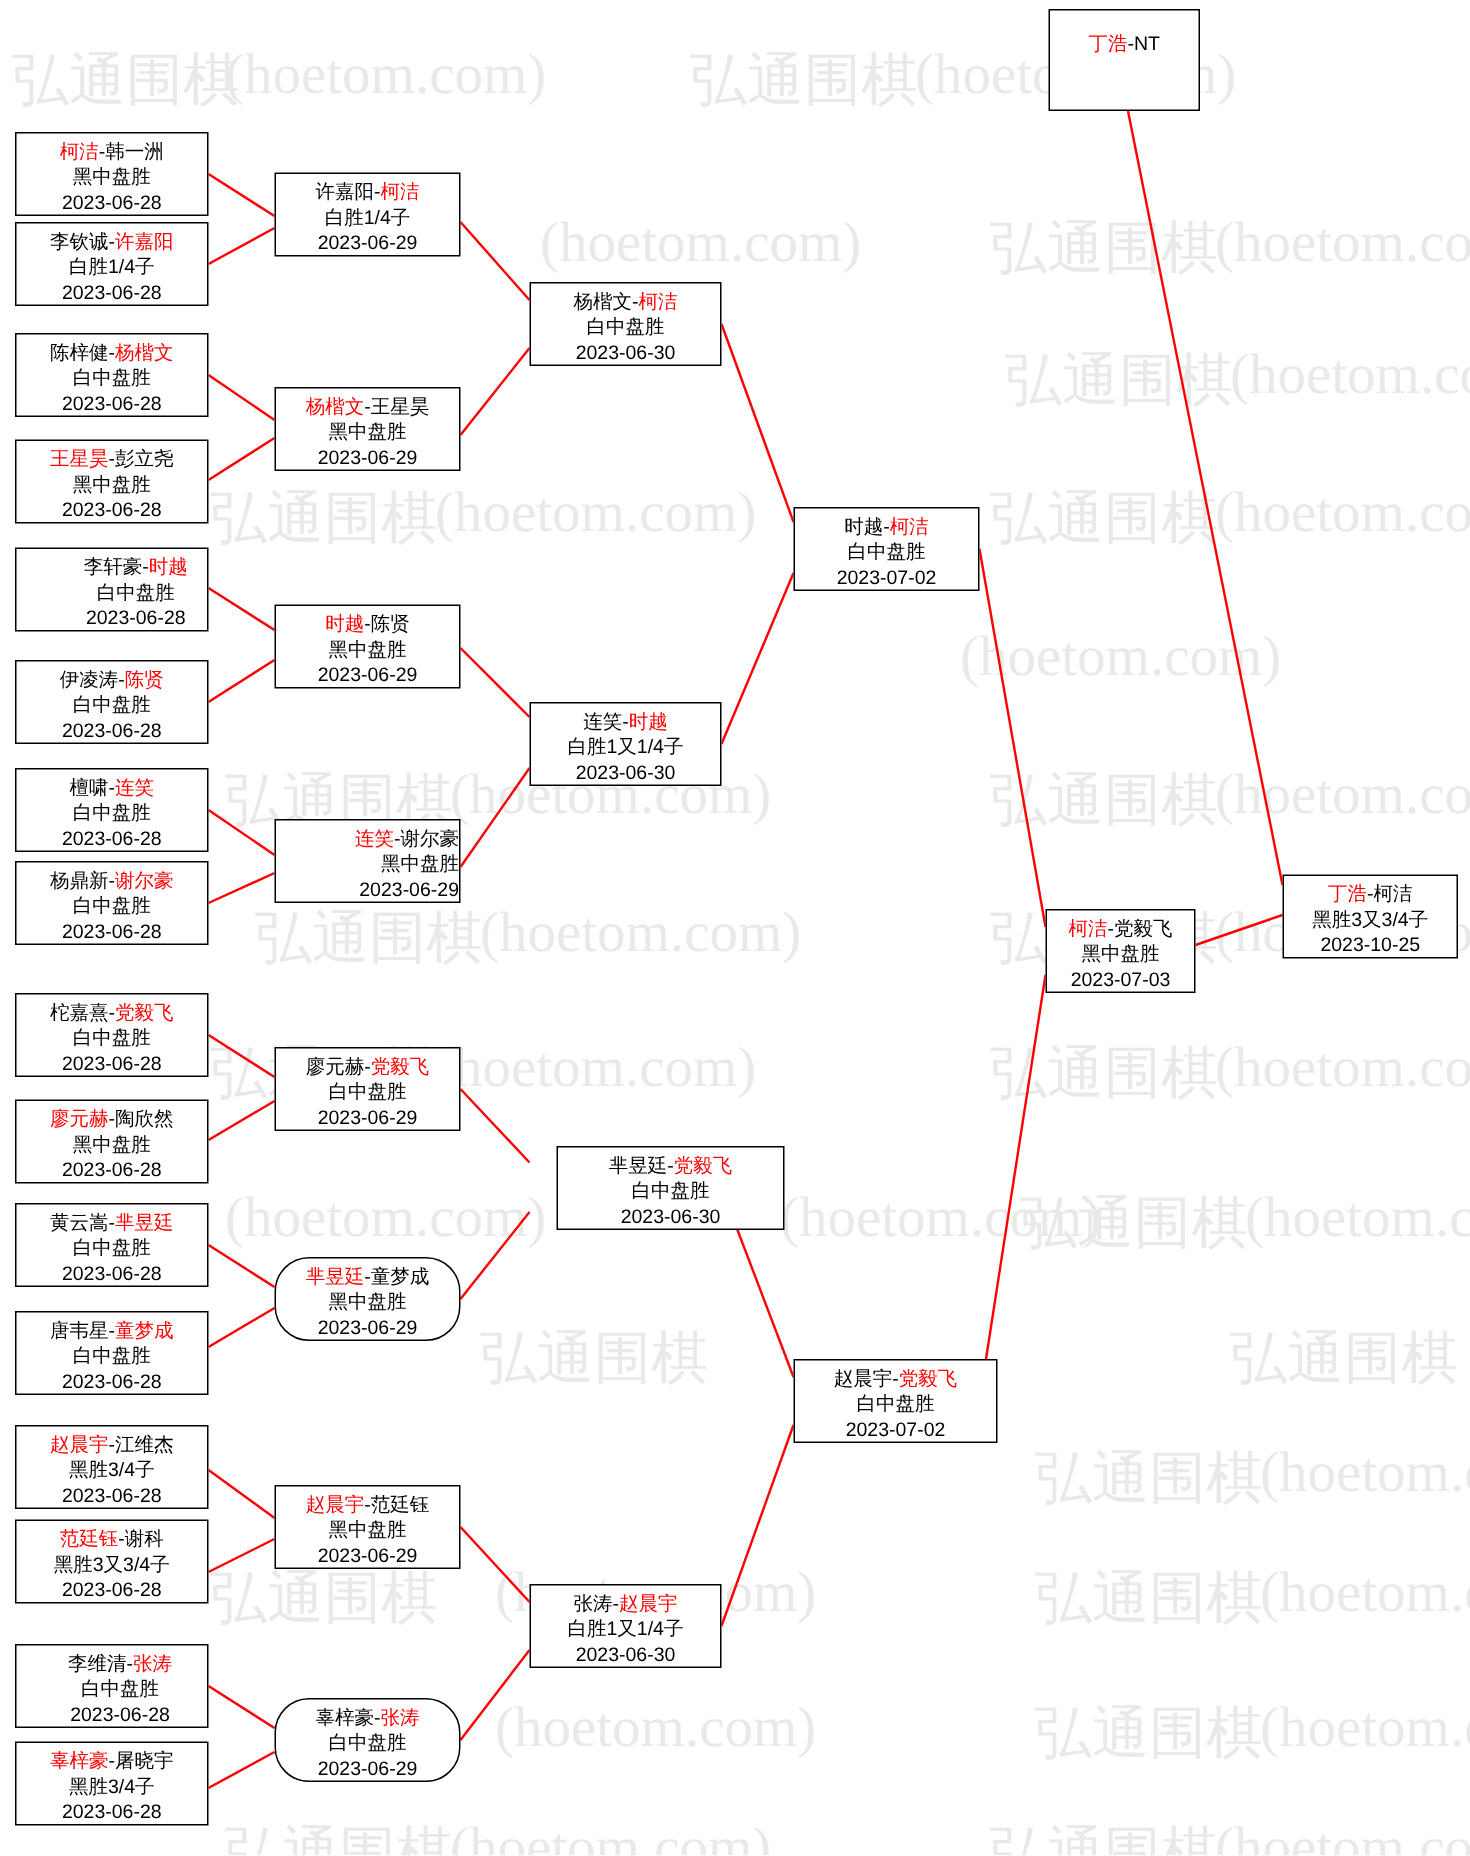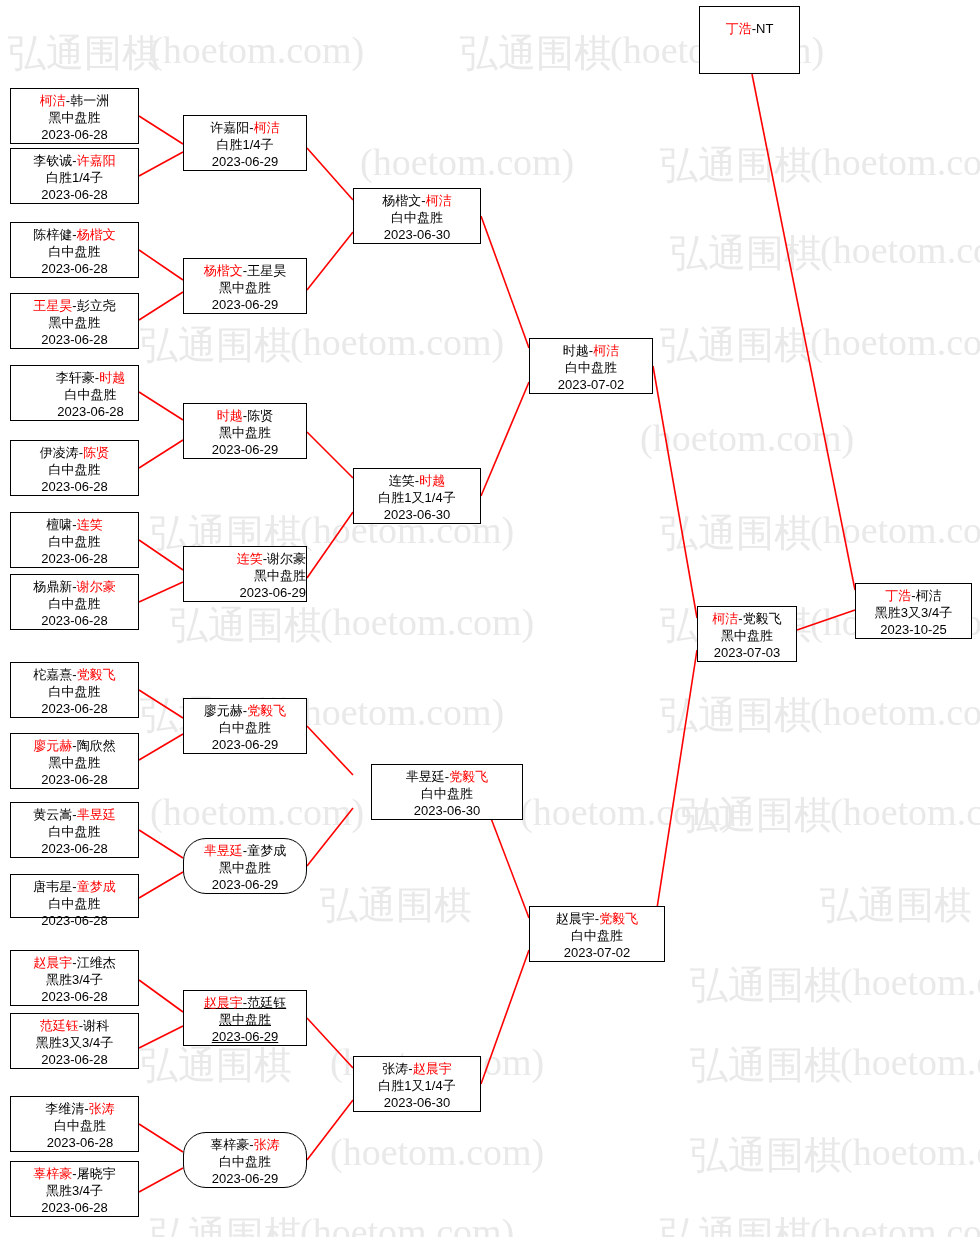--- a/index.html
+++ b/index.html
@@ -228,21 +228,21 @@
     <div class="match" style="left:10px; top:733px; width:129px; height:56px;">
       <span class="ln"><span class="red">廖元赫</span><span class="blk">-</span><span class="blk">陶欣然</span></span>
       <span class="ln">黑中盘胜</span>
       <span class="ln">2023-06-28</span>
     </div>
     <div class="match" style="left:10px; top:802px; width:129px; height:56px;">
       <span class="ln"><span class="blk">黄云嵩</span><span class="blk">-</span><span class="red">芈昱廷</span></span>
       <span class="ln">白中盘胜</span>
       <span class="ln">2023-06-28</span>
     </div>
-    <div class="match" style="left:10px; top:874px; width:129px; height:44px;">
+    <div class="match" style="left:10px; top:874px; width:129px; height:56px;">
       <span class="ln"><span class="blk">唐韦星</span><span class="blk">-</span><span class="red">童梦成</span></span>
       <span class="ln">白中盘胜</span>
       <span class="ln">2023-06-28</span>
     </div>
     <div class="match" style="left:10px; top:950px; width:129px; height:56px;">
       <span class="ln"><span class="red">赵晨宇</span><span class="blk">-</span><span class="blk">江维杰</span></span>
       <span class="ln">黑胜3/4子</span>
       <span class="ln">2023-06-28</span>
     </div>
     <div class="match" style="left:10px; top:1013px; width:129px; height:56px;">
@@ -284,21 +284,21 @@
     <div class="match" style="left:183px; top:698px; width:124px; height:56px;">
       <span class="ln"><span class="blk">廖元赫</span><span class="blk">-</span><span class="red">党毅飞</span></span>
       <span class="ln">白中盘胜</span>
       <span class="ln">2023-06-29</span>
     </div>
     <div class="match" style="left:183px; top:838px; width:124px; height:56px;border-radius:23px;">
       <span class="ln"><span class="red">芈昱廷</span><span class="blk">-</span><span class="blk">童梦成</span></span>
       <span class="ln">黑中盘胜</span>
       <span class="ln">2023-06-29</span>
     </div>
-    <div class="match" style="left:183px; top:990px; width:124px; height:56px;text-decoration:underline;">
+    <div class="match" style="left:183px; top:990px; width:124px; height:56px;">
       <span class="ln"><span class="red">赵晨宇</span><span class="blk">-</span><span class="blk">范廷钰</span></span>
       <span class="ln">黑中盘胜</span>
       <span class="ln">2023-06-29</span>
     </div>
     <div class="match" style="left:183px; top:1132px; width:124px; height:56px;border-radius:23px;">
       <span class="ln"><span class="blk">辜梓豪</span><span class="blk">-</span><span class="red">张涛</span></span>
       <span class="ln">白中盘胜</span>
       <span class="ln">2023-06-29</span>
     </div>
 

